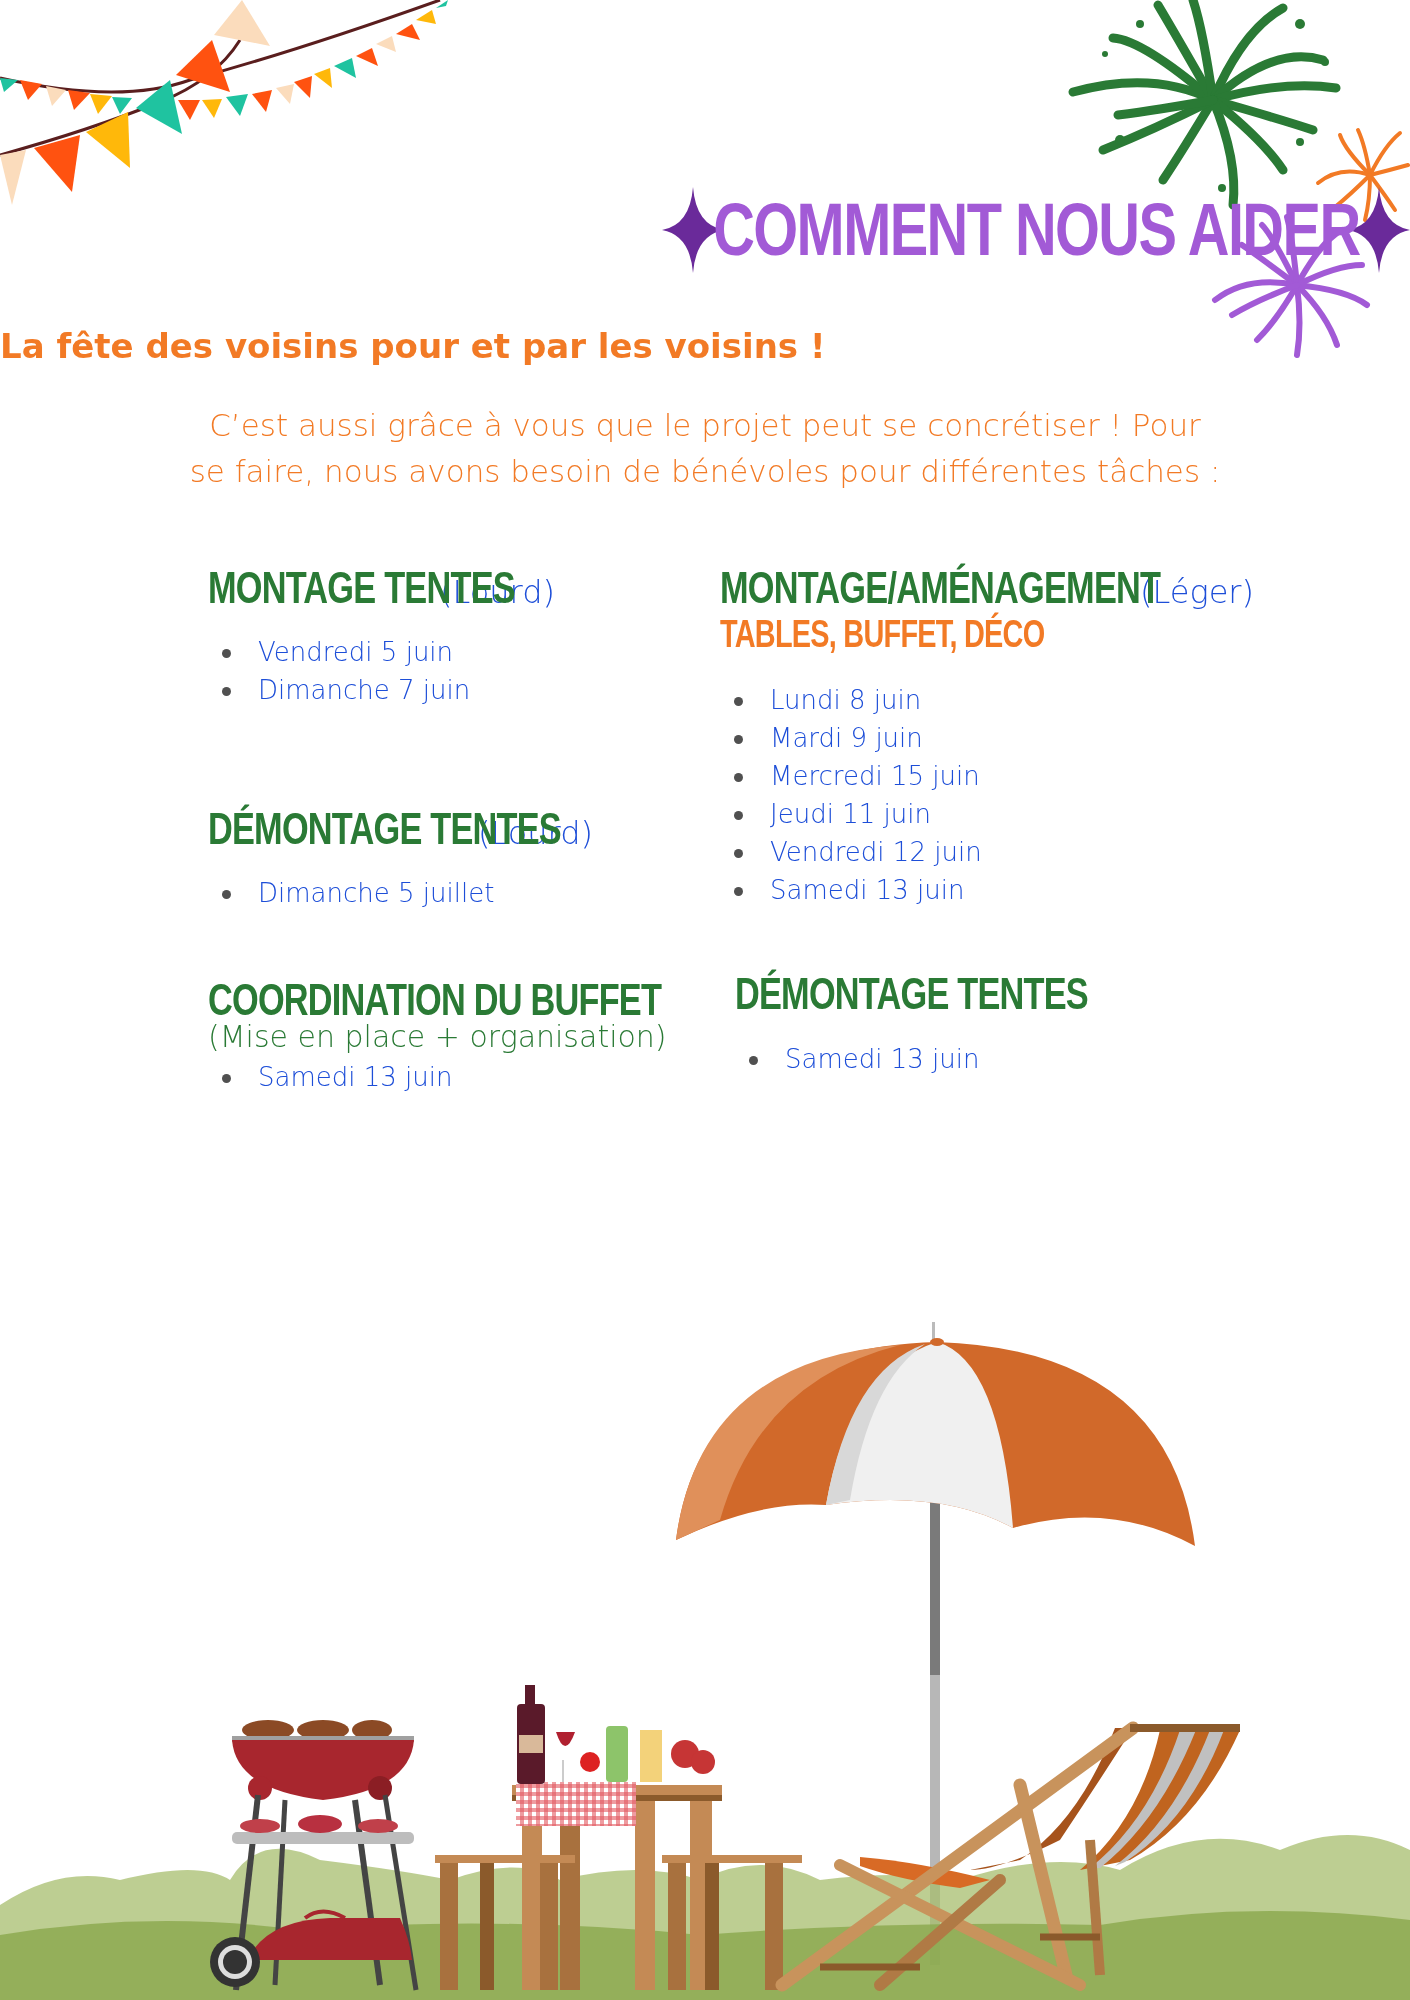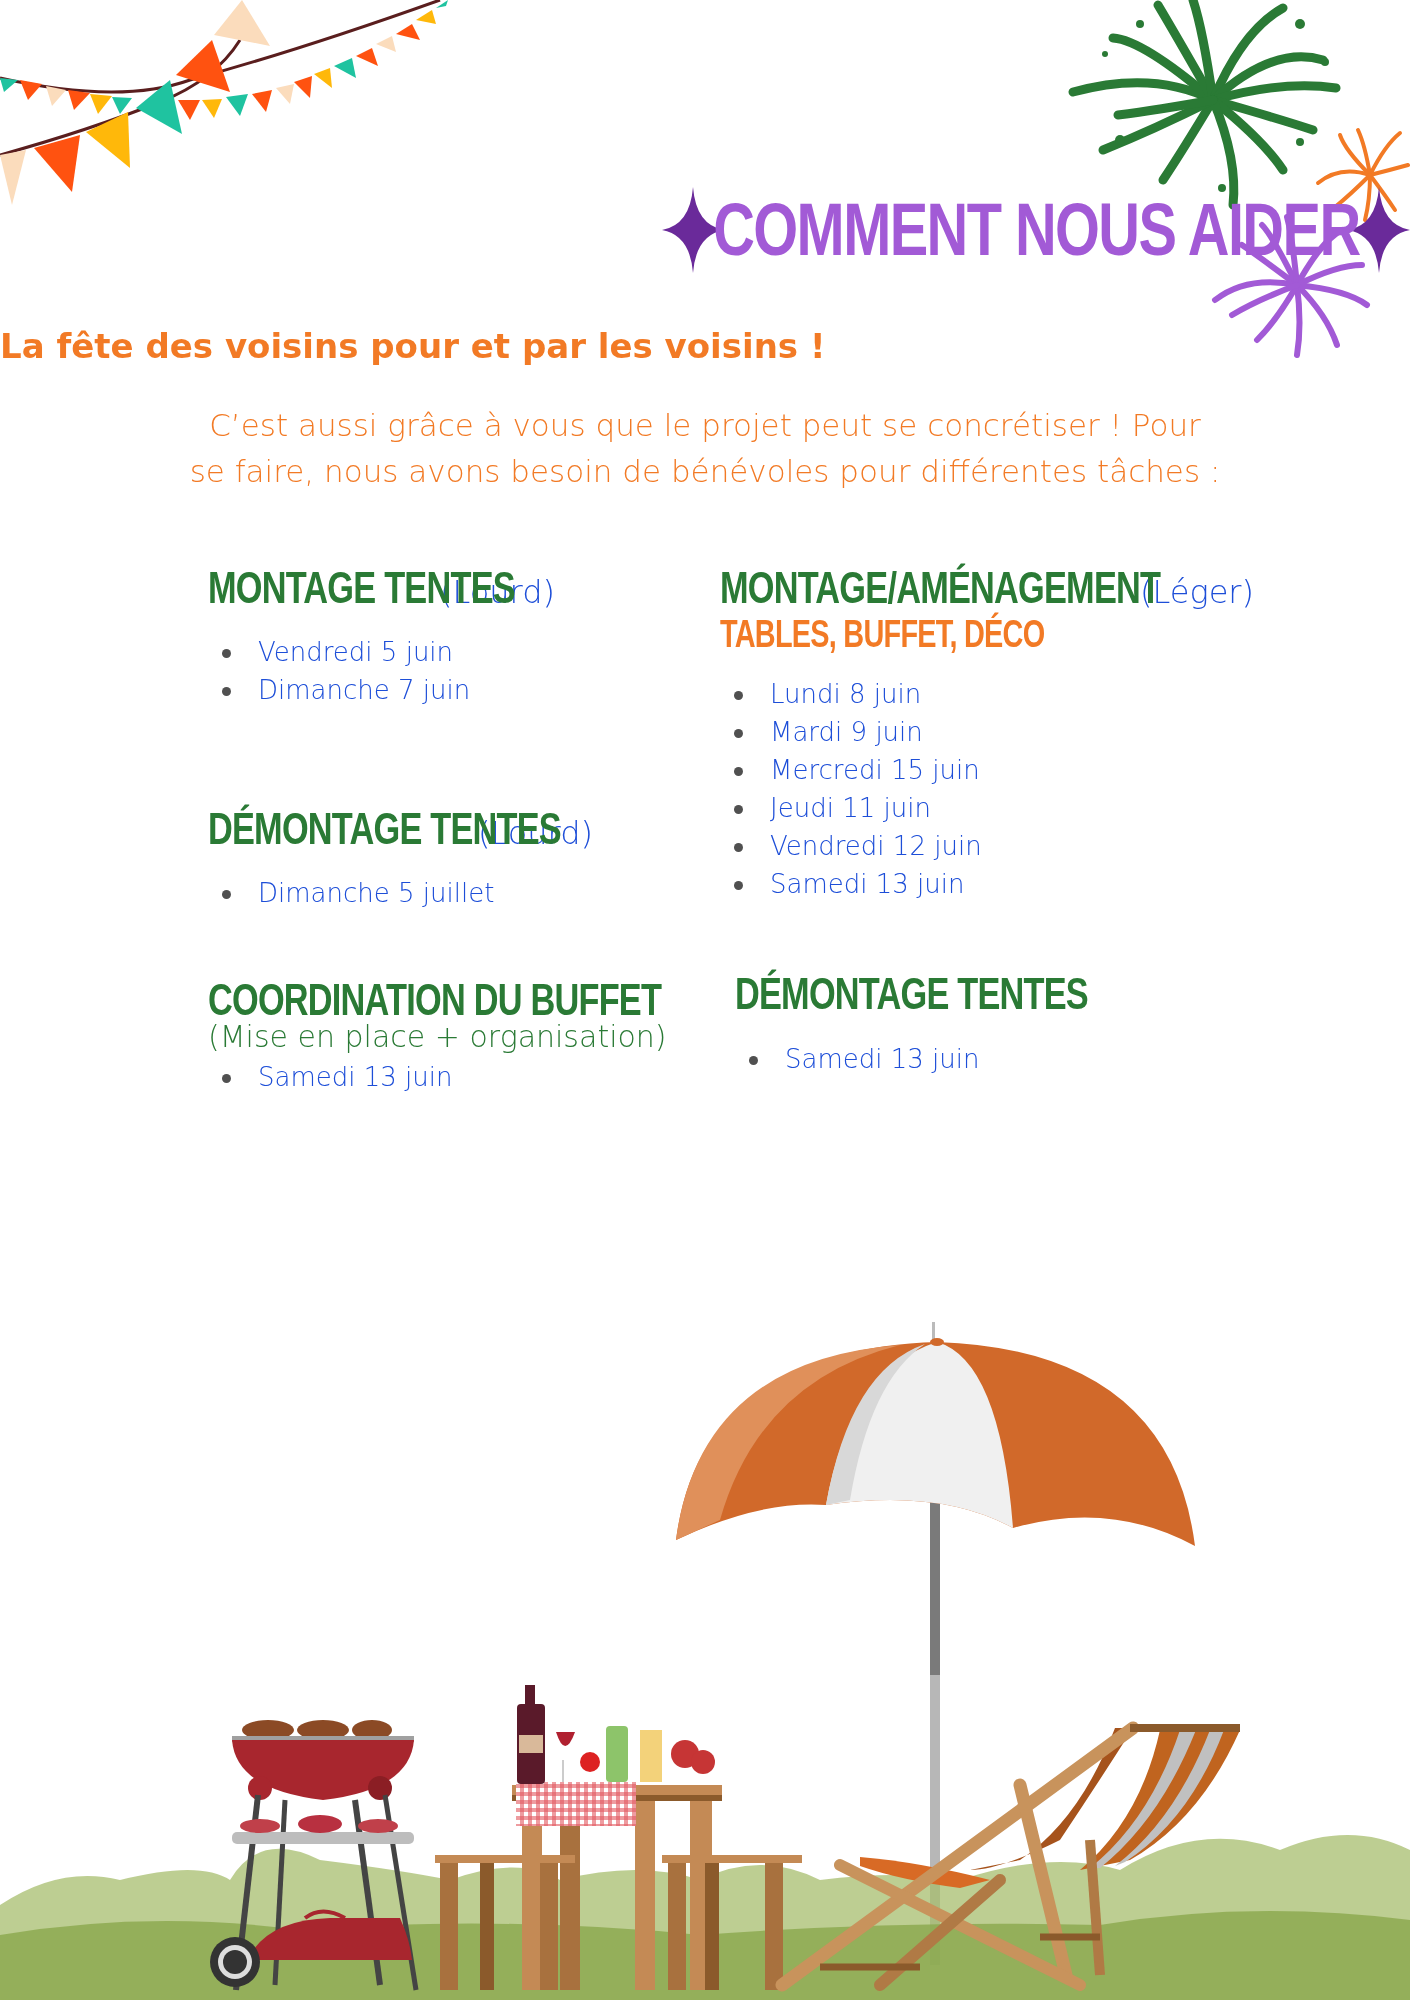--- a/index.html
+++ b/index.html
@@ -261,21 +261,21 @@
     <li>Samedi 13 juin</li>
   </ul>
 </div>
 
 <div class="section" style="left:720px; top:566px; width:600px;">
   <div class="sec-head">
     <span class="sec-title-wrap" style="width:410px;"><span class="sec-title">MONTAGE/AMÉNAGEMENT</span></span>
     <span class="sec-tag">(Léger)</span>
   </div>
   <div style="margin-top:4px;"><span class="sec-sub-orange">TABLES, BUFFET, DÉCO</span></div>
-  <ul class="dates" style="margin-top:22px;">
+  <ul class="dates" style="margin-top:28px;">
     <li>Lundi 8 juin</li>
     <li>Mardi 9 juin</li>
     <li>Mercredi 15 juin</li>
     <li>Jeudi 11 juin</li>
     <li>Vendredi 12 juin</li>
     <li>Samedi 13 juin</li>
   </ul>
 </div>
 
 <div class="section" style="left:735px; top:972px; width:520px;">

